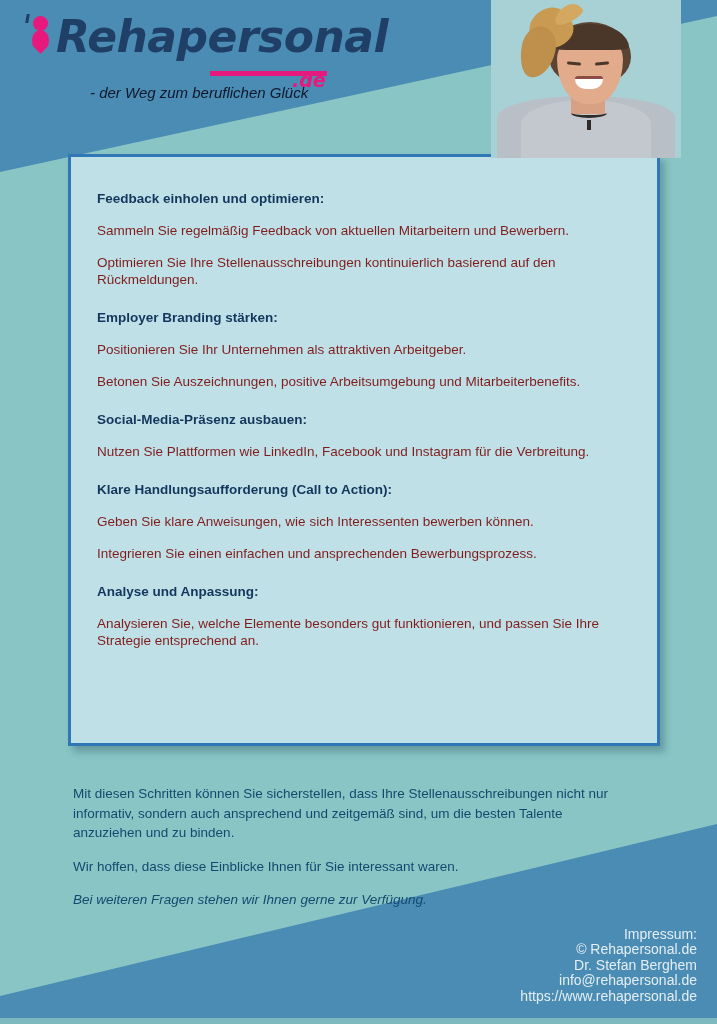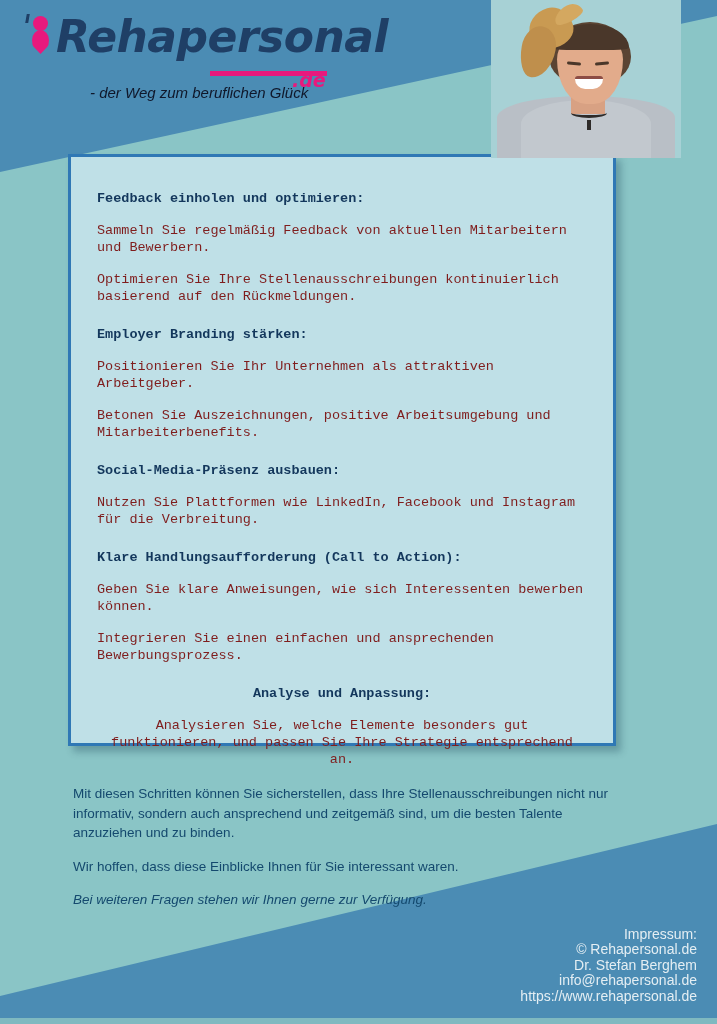--- a/index.html
+++ b/index.html
@@ -194,30 +194,29 @@
   .ph-pendant {
     position:absolute; left:96px; top:120px;
     width:4px; height:10px;
     background:#2e2b29;
   }
 
   
   .content-box {
     position:absolute;
     left:68px; top:154px;
-    width:548px; height:592px;
+    width:592px; height:592px;
     background:#bfe0e7;
     border:3px solid #2f78b5;
     box-shadow:5px 6px 7px rgba(20,60,80,0.30);
     z-index:4;
     padding:34px 26px 20px 26px;
-    font-family:Liberation Mono, monospace;
   }
   .section { margin-bottom:22px; }
-  .section:last-child { margin-bottom:0;text-align:center; }
+  .section:last-child { margin-bottom:0; }
   .sec-title {
     font-size:13.5px;
     font-weight:bold;
     color:#13375c;
     margin-bottom:15px;
     line-height:16px;
   }
   .sec-line {
     font-size:13.5px;
     color:#7f1d1d;

